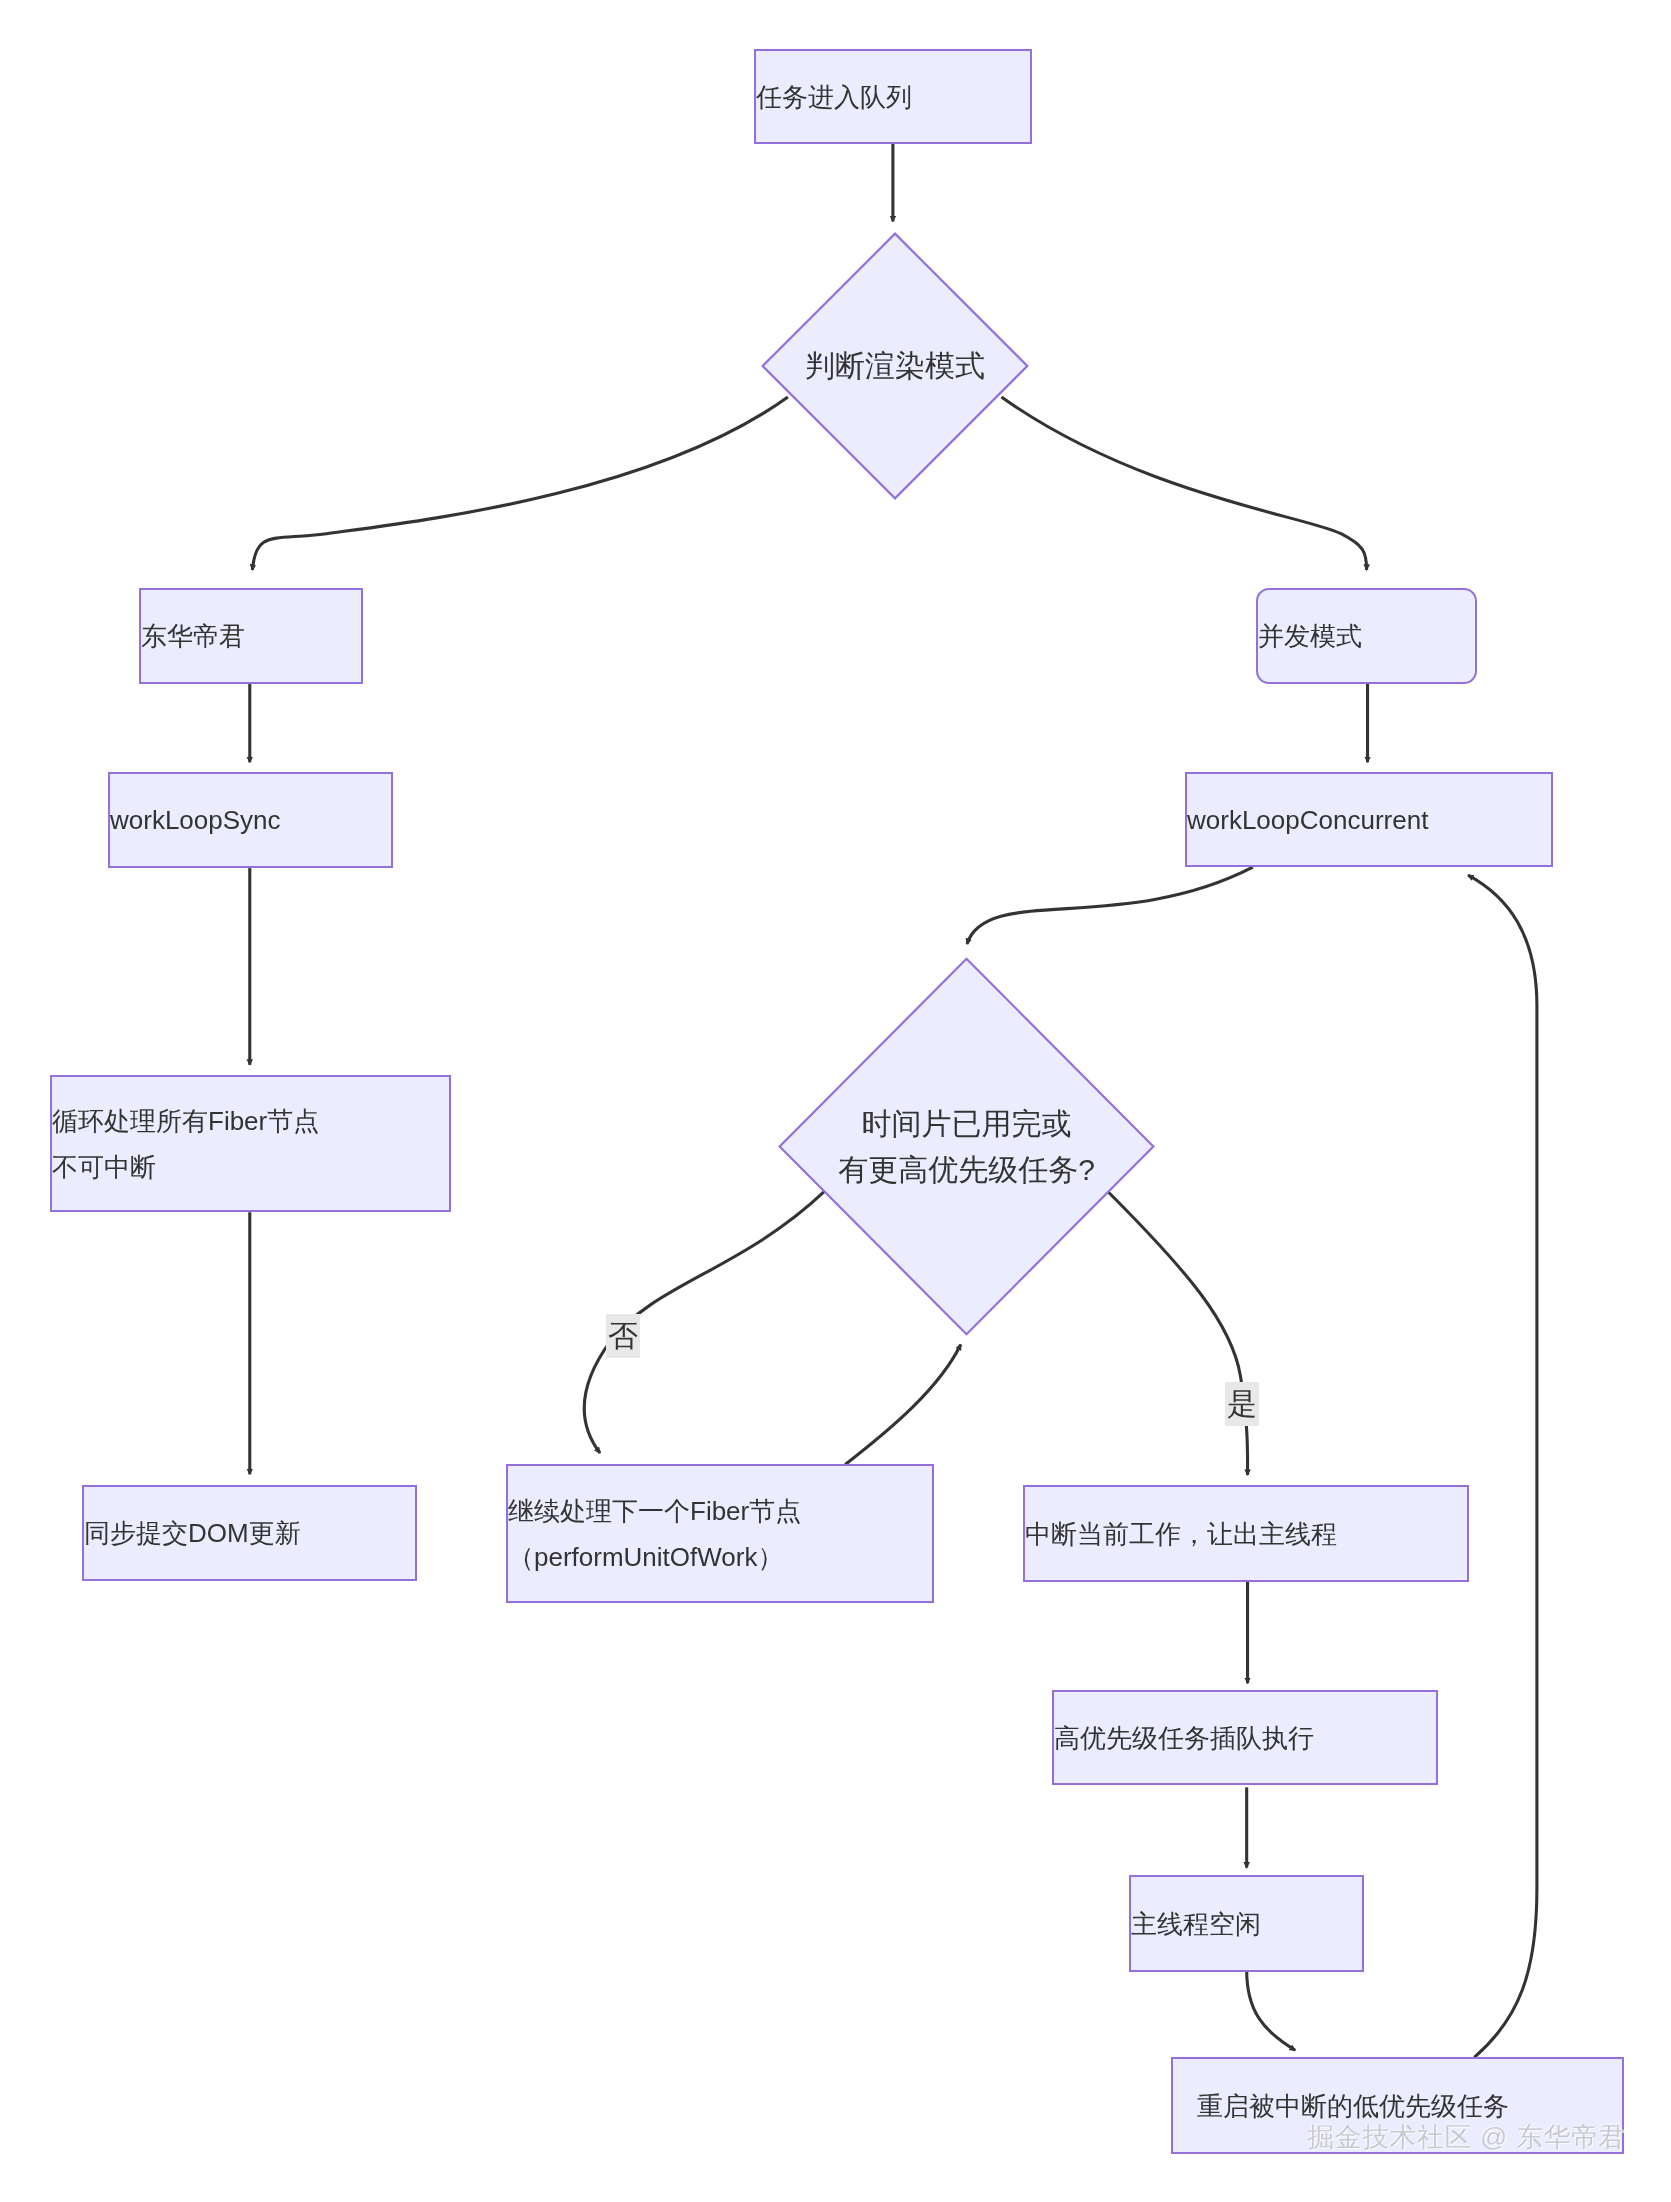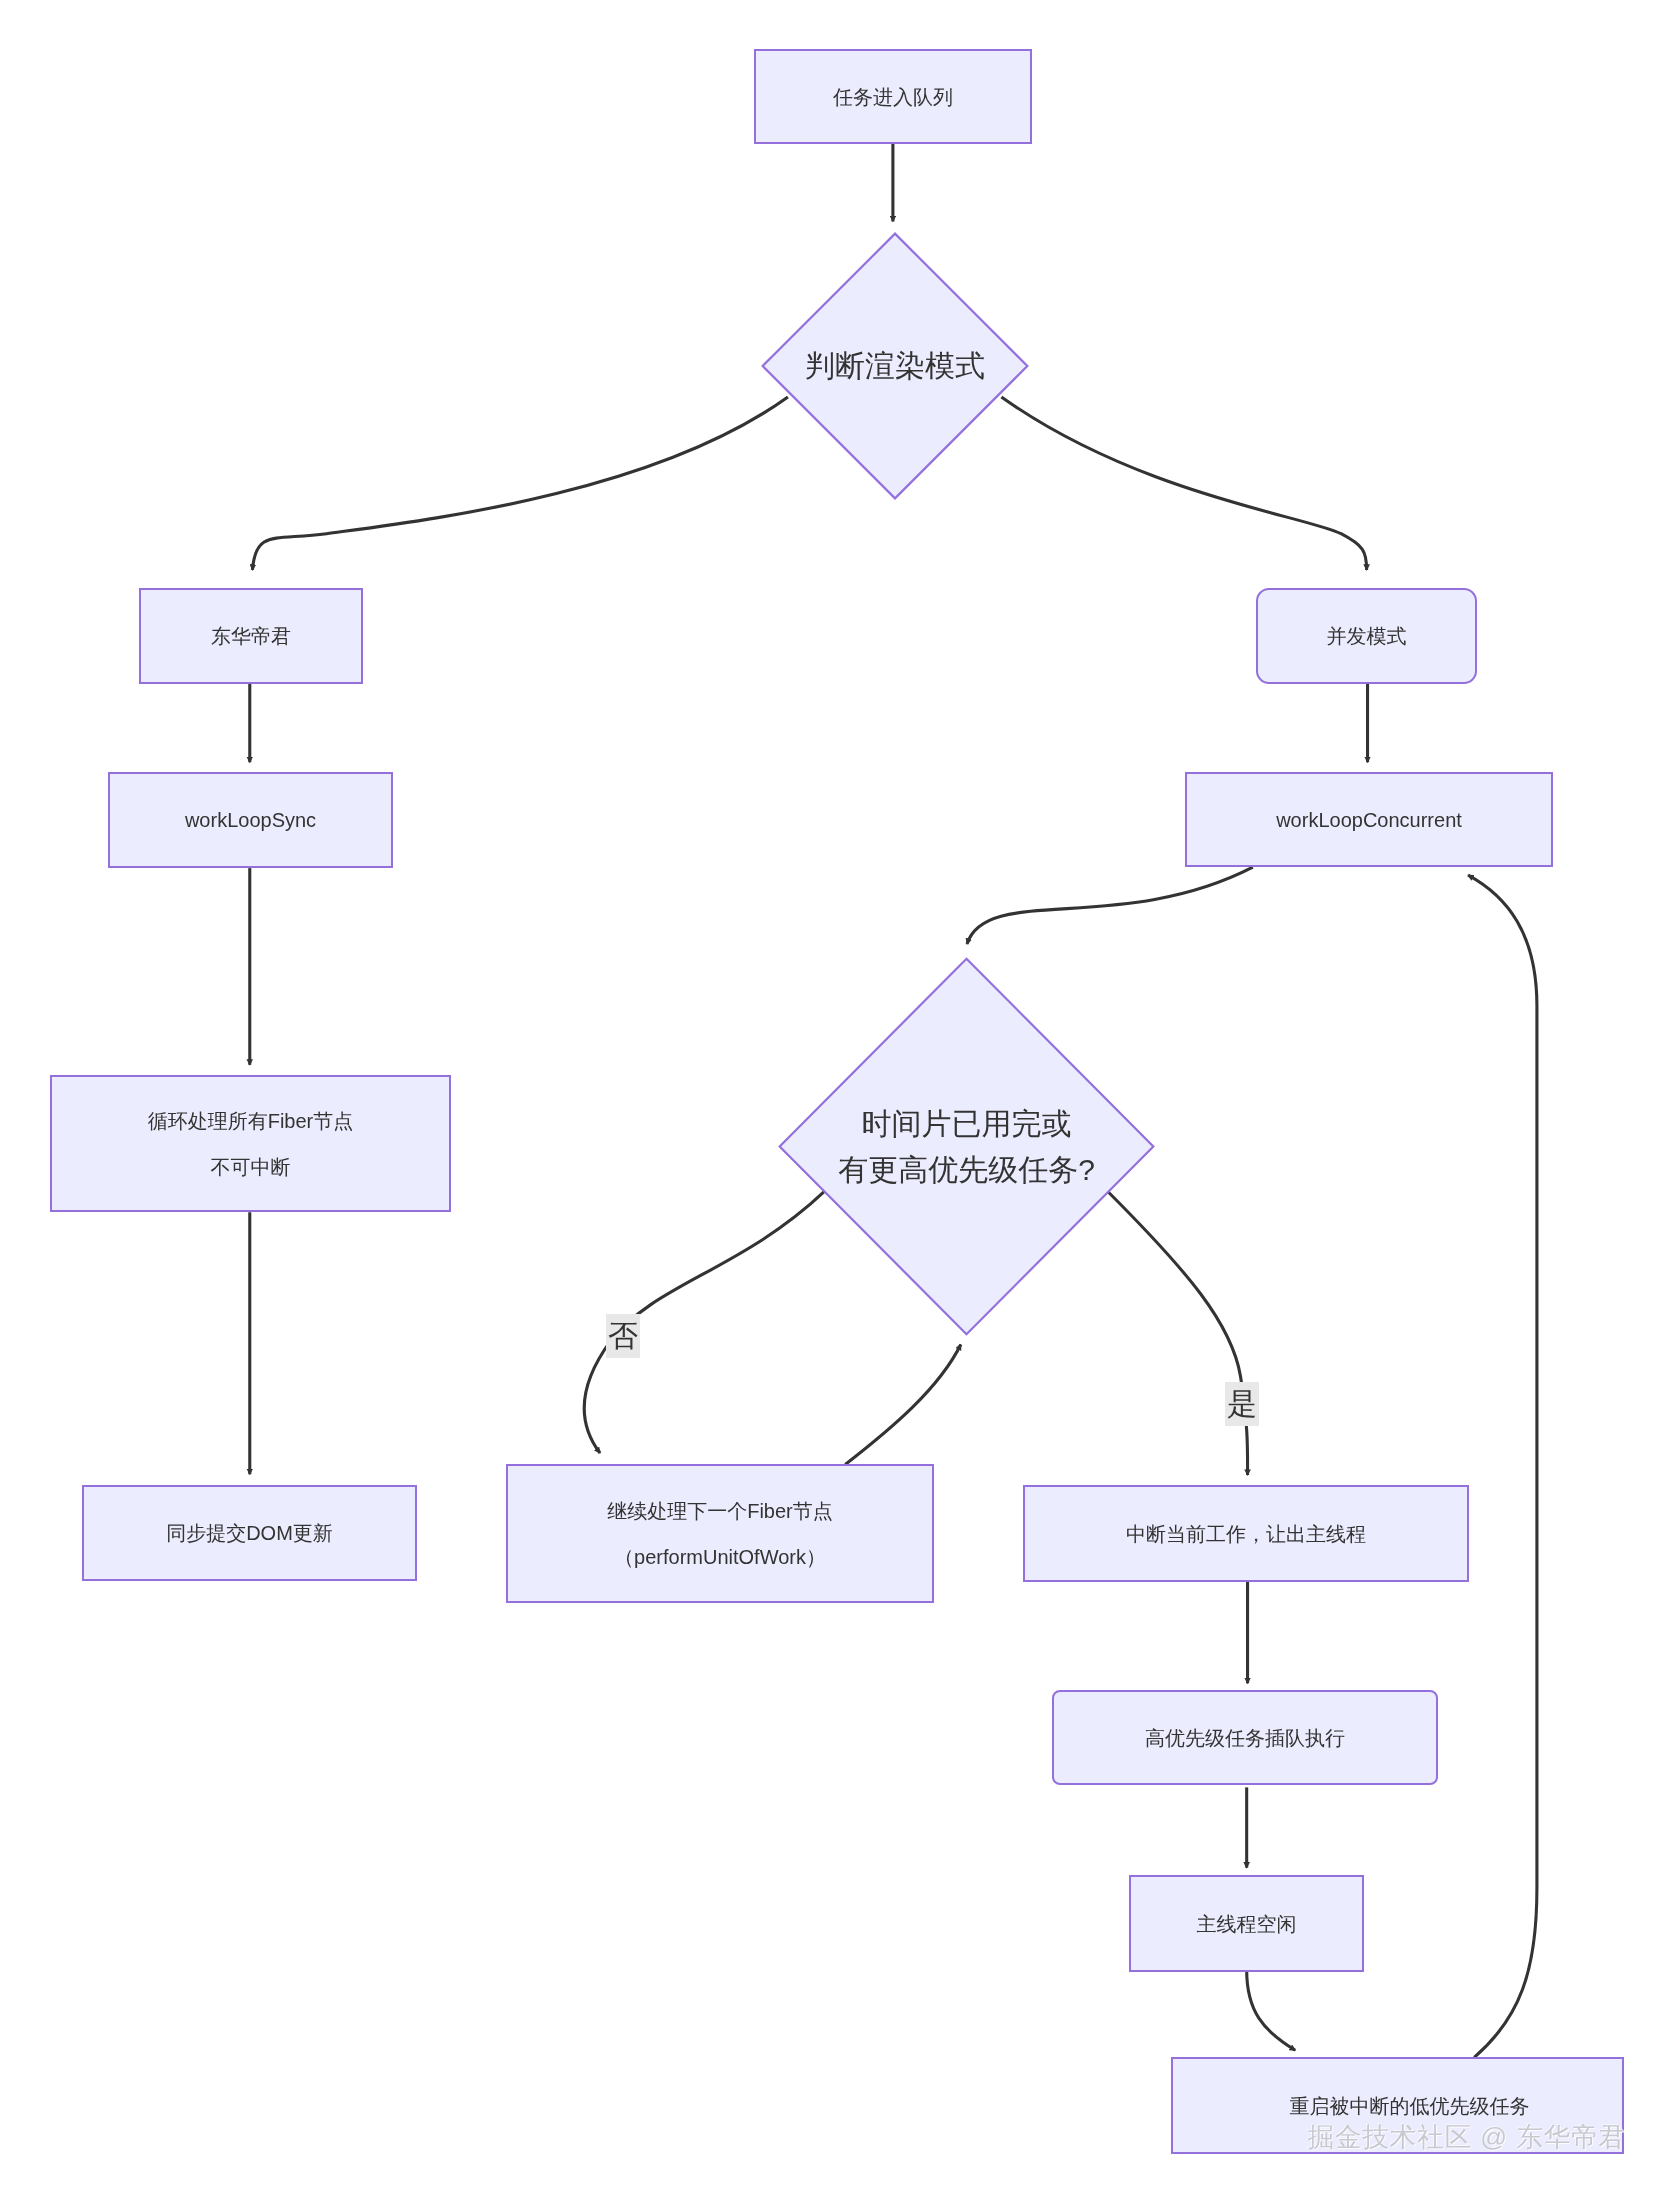--- a/index.html
+++ b/index.html
@@ -21,23 +21,23 @@
   }
   #edges{position:absolute;left:0;top:0;width:1672px;height:2202px;}
   .edge{fill:none;stroke:var(--edge);stroke-width:3.5px;}
   #arrowhead path{fill:var(--edge);}
   .node{
     position:absolute;
     background:var(--node-fill);
     border:2.6px solid var(--node-stroke);
     box-sizing:border-box;
     display:flex;flex-direction:column;
-    align-items:center;justify-content:center;
+    align-items:flex-start;justify-content:center;
     text-align:center;
-    font-size:20px;line-height:46px;
+    font-size:26px;line-height:46px;
     color:var(--text);
   }
   .diamond{
     position:absolute;
     display:flex;align-items:center;justify-content:center;
   }
   .diamond svg{position:absolute;left:0;top:0;}
   .node-shape{fill:var(--node-fill);stroke:var(--node-stroke);stroke-width:2.5px;}
   .diamond .dtext{
     position:relative;
@@ -138,21 +138,21 @@
 
   <div class="node" style="left:506px;top:1464px;width:428px;height:139px;">
     <span>继续处理下一个Fiber节点</span>
     <span>（performUnitOfWork）</span>
   </div>
 
   <div class="node" style="left:1023px;top:1485px;width:446px;height:97px;">
     <span>中断当前工作，让出主线程</span>
   </div>
 
-  <div class="node" style="left:1052px;top:1690px;width:386px;height:95px;border-radius:8px;">
+  <div class="node" style="left:1052px;top:1690px;width:386px;height:95px;">
     <span>高优先级任务插队执行</span>
   </div>
 
   <div class="node" style="left:1129px;top:1875px;width:235px;height:97px;">
     <span>主线程空闲</span>
   </div>
 
   <div class="node" style="left:1171px;top:2057px;width:453px;height:97px;padding-left:24px;">
     <span>重启被中断的低优先级任务</span>
   </div>

